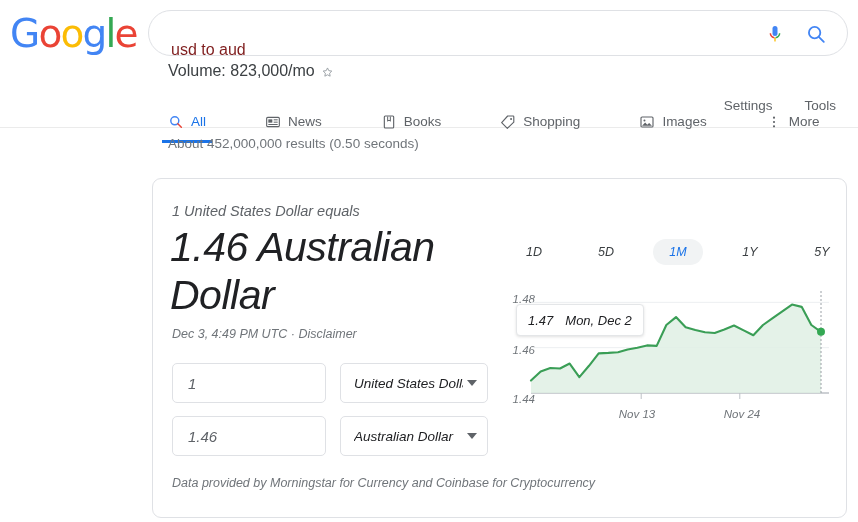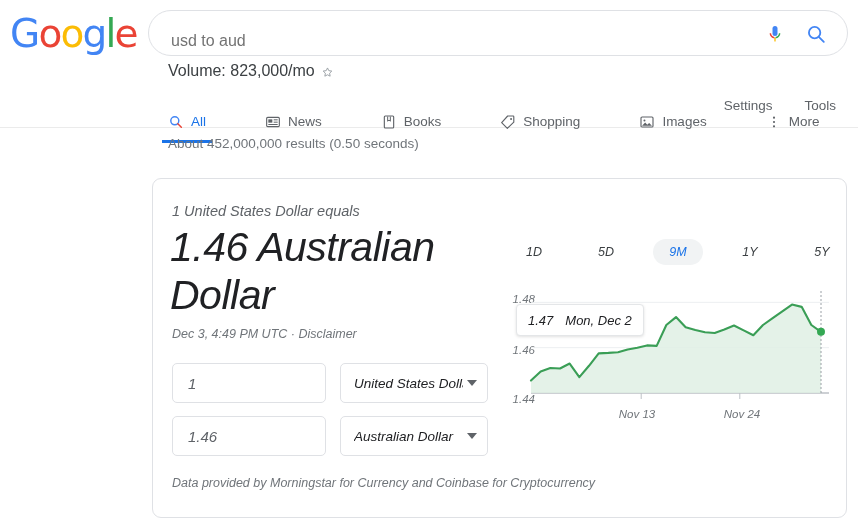--- a/index.html
+++ b/index.html
@@ -45,29 +45,29 @@
     left: 148px; top: 10px;
     width: 700px;
     height: 46px;
     box-sizing: border-box;
     border: 1px solid #dfe1e5;
     border-radius: 24px;
     background: #fff;
   }
   .search-input {
     position: absolute;
-    left: 22px; top: 8px;
+    left: 22px; top: 17px;
     width: 580px;
     height: 44px;
     border: none;
     outline: none;
     background: transparent;
     font-family: "Liberation Sans", sans-serif;
     font-size: 16px;
-    color: #737373;
+    color: #7f1d1d;
     padding: 0;
   }
   .mic-icon {
     position: absolute;
     right: 62px; top: 12px;
     width: 20px; height: 22px;
     cursor: pointer;
   }
   .search-icon-btn {
     position: absolute;
@@ -461,21 +461,21 @@
     </div>
   </div>
 
   <div class="attribution">Data provided by Morningstar for Currency and Coinbase for Cryptocurrency</div>
 
   <div class="range-tabs">
     <div class="range-tab">1D</div>
     <div class="range-sp"></div>
     <div class="range-tab">5D</div>
     <div class="range-sp"></div>
-    <div class="range-tab active">9M</div>
+    <div class="range-tab active">1M</div>
     <div class="range-sp"></div>
     <div class="range-tab">1Y</div>
     <div class="range-sp"></div>
     <div class="range-tab">5Y</div>
     <div class="range-sp"></div>
 
   </div>
 
   <div class="y-lab" style="left:348px; top:114px;">1.48</div>
   <div class="y-lab" style="left:348px; top:165px;">1.46</div>

